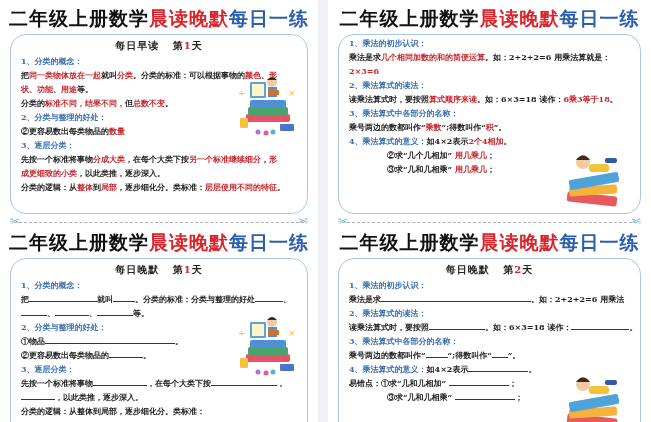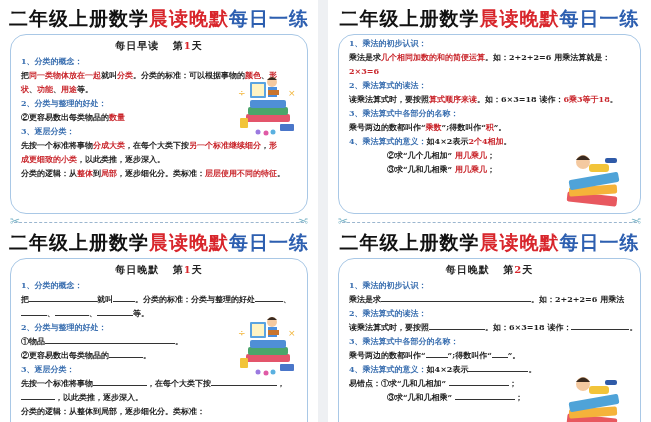--- a/index.html
+++ b/index.html
@@ -80,20 +80,21 @@
         <span class="t-black">二年级上册数学</span><span class="t-red">晨读晚默</span><span class="t-blue">每日一练</span>
       </div>
       <div class="box">
         <div class="daytitle">
           <span>每日早读</span>&nbsp;&nbsp;&nbsp;<span>第</span><span class="num">1</span><span>天</span>
         </div>
         <div class="content">
           <div class="h">1、分类的概念：</div>
           <div class="ln"><span>把</span><span class="ans">同一类物体放在一起</span><span>就叫</span><span class="ans">分类</span><span>。分类的标准：可以根据事物的</span><span class="ans">颜色</span><span>、</span><span class="ans">形</span></div>
           <div class="ln"><span class="ans">状</span><span>、</span><span class="ans">功能</span><span>、</span><span class="ans">用途</span><span>等。</span></div>
+          <div class="ln"><span>分类的</span><span class="ans">标准不同，结果不同，</span><span>但</span><span class="ans">总数不变</span><span>。</span></div>
           <div class="h">2、分类与整理的好处：</div>
           <div class="ln"><span>②更容易数出每类物品的</span><span class="ans">数量</span></div>
           <div class="h">3、逐层分类：</div>
           <div class="ln"><span>先按一个标准将事物</span><span class="ans">分成大类</span><span>，在每个大类下按</span><span class="ans">另一个标准继续细分</span><span>，</span><span class="ans">形</span></div>
           <div class="ln"><span class="ans">成更细致的小类</span><span>，以此类推，逐步深入。</span></div>
           <div class="ln"><span>分类的逻辑：从</span><span class="ans">整体</span><span>到</span><span class="ans">局部</span><span>，逐步细化分。类标准：</span><span class="ans">层层使用不同的特征</span><span>。</span></div>
         </div>
       </div>
       <svg class="illus illus1" viewBox="0 0 70 64">
         <rect x="14" y="40" width="44" height="8" rx="2" fill="#e3556b"></rect>

